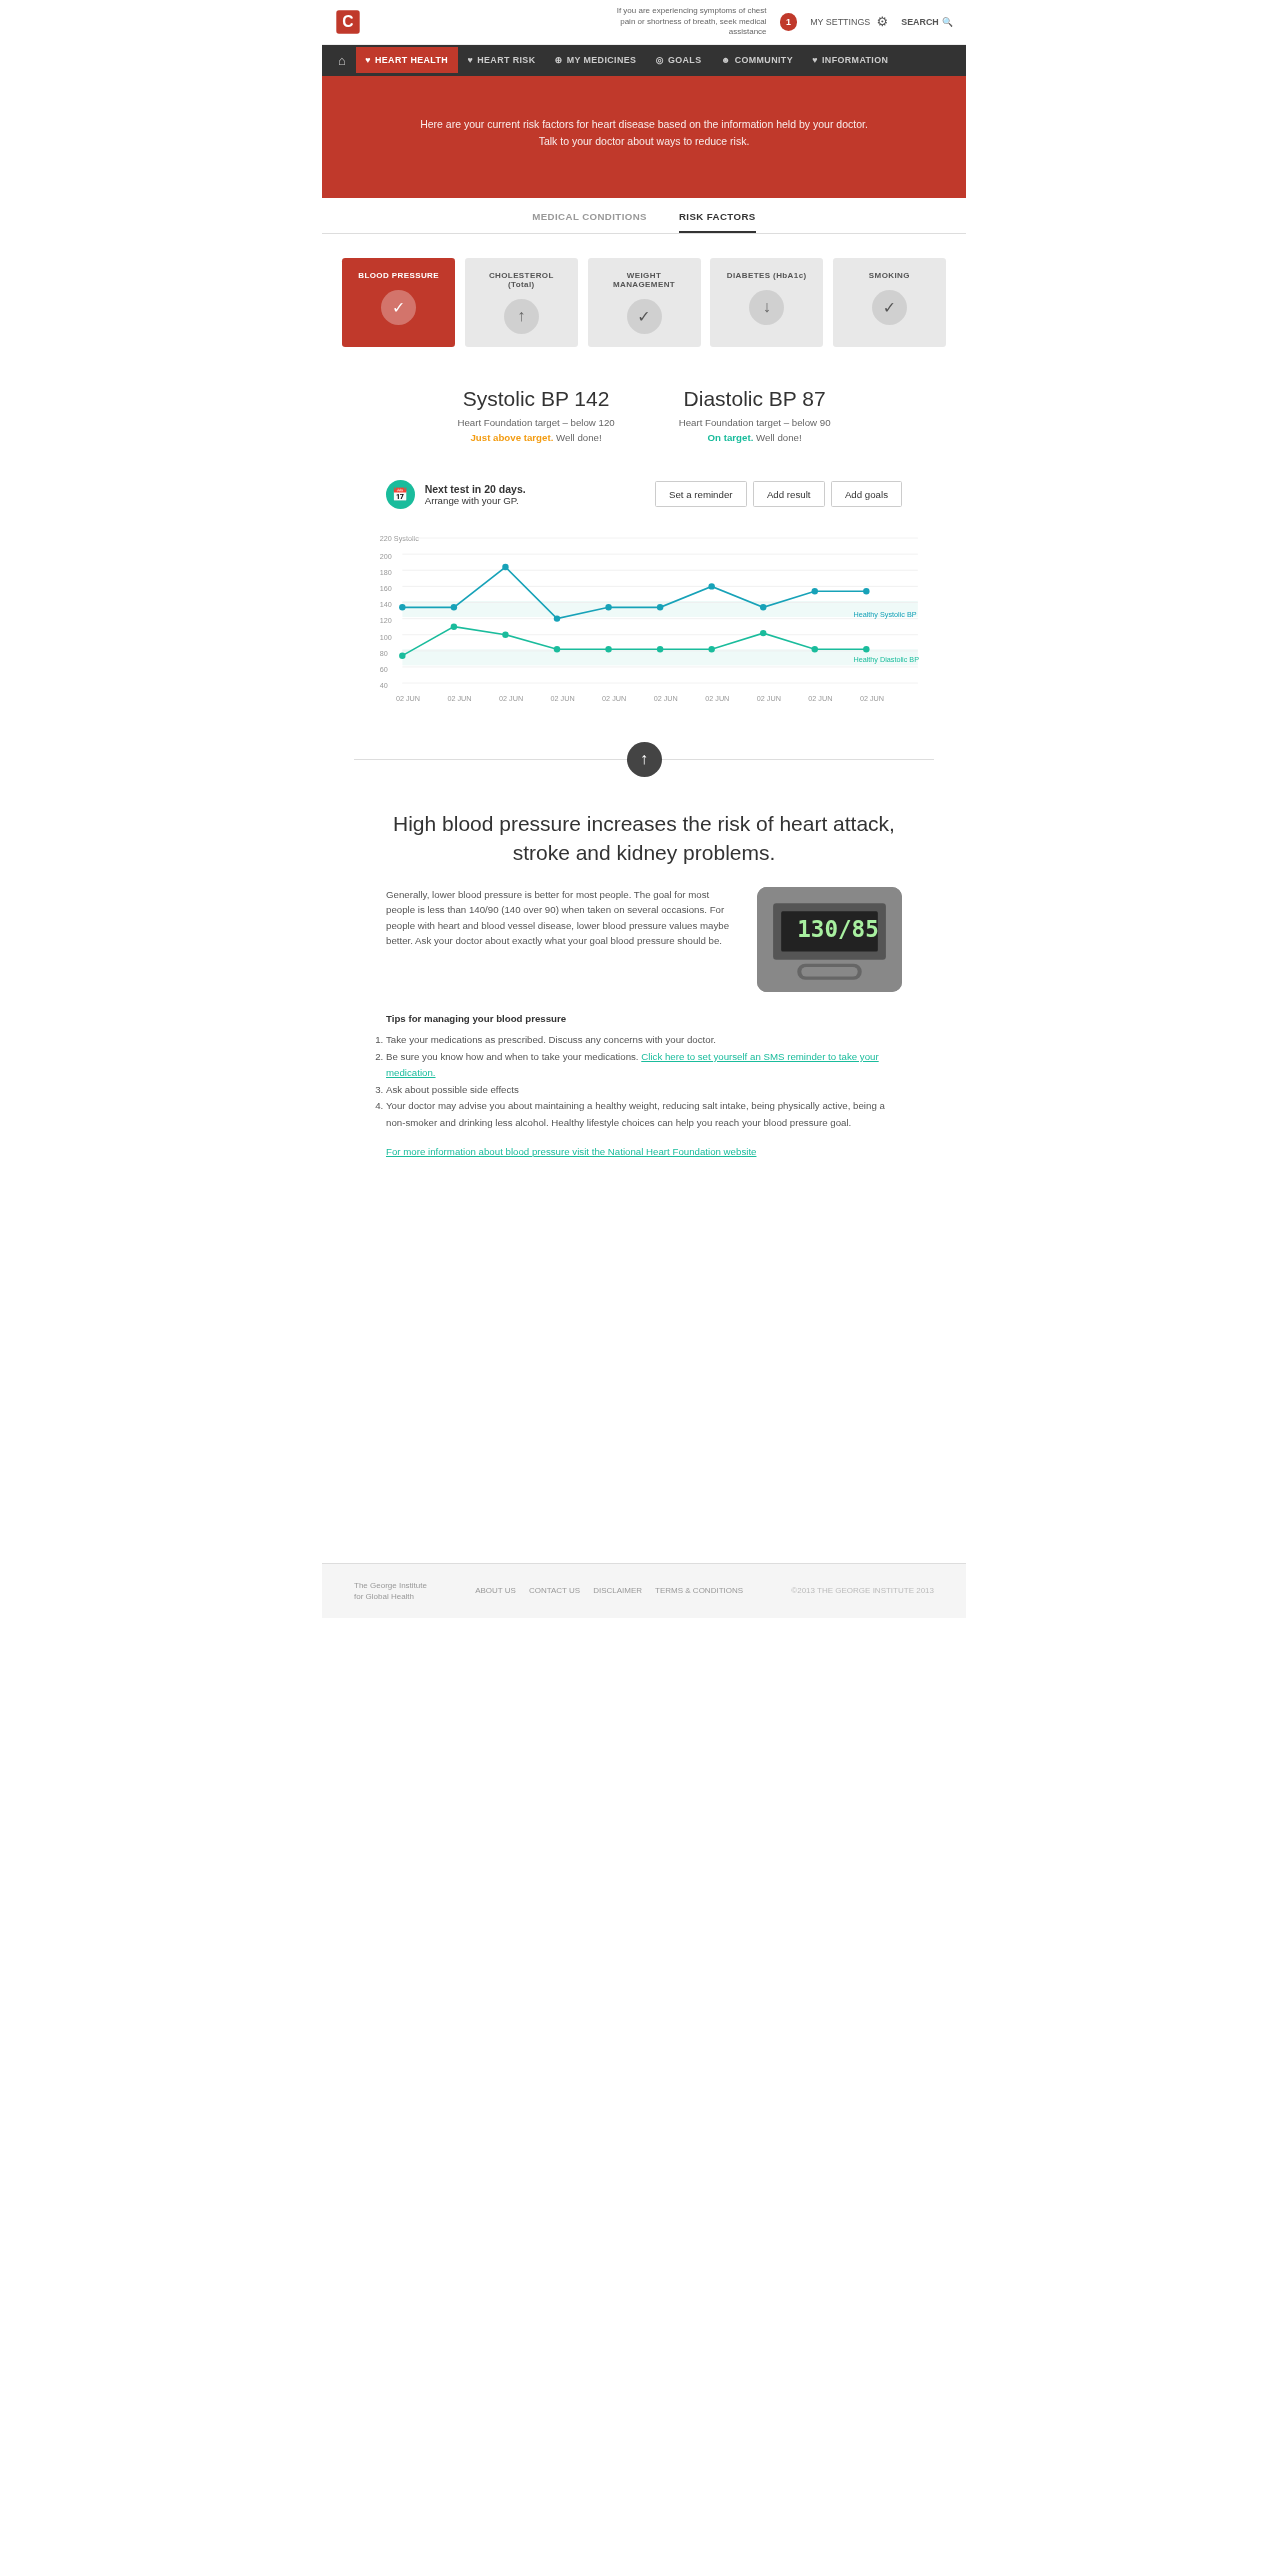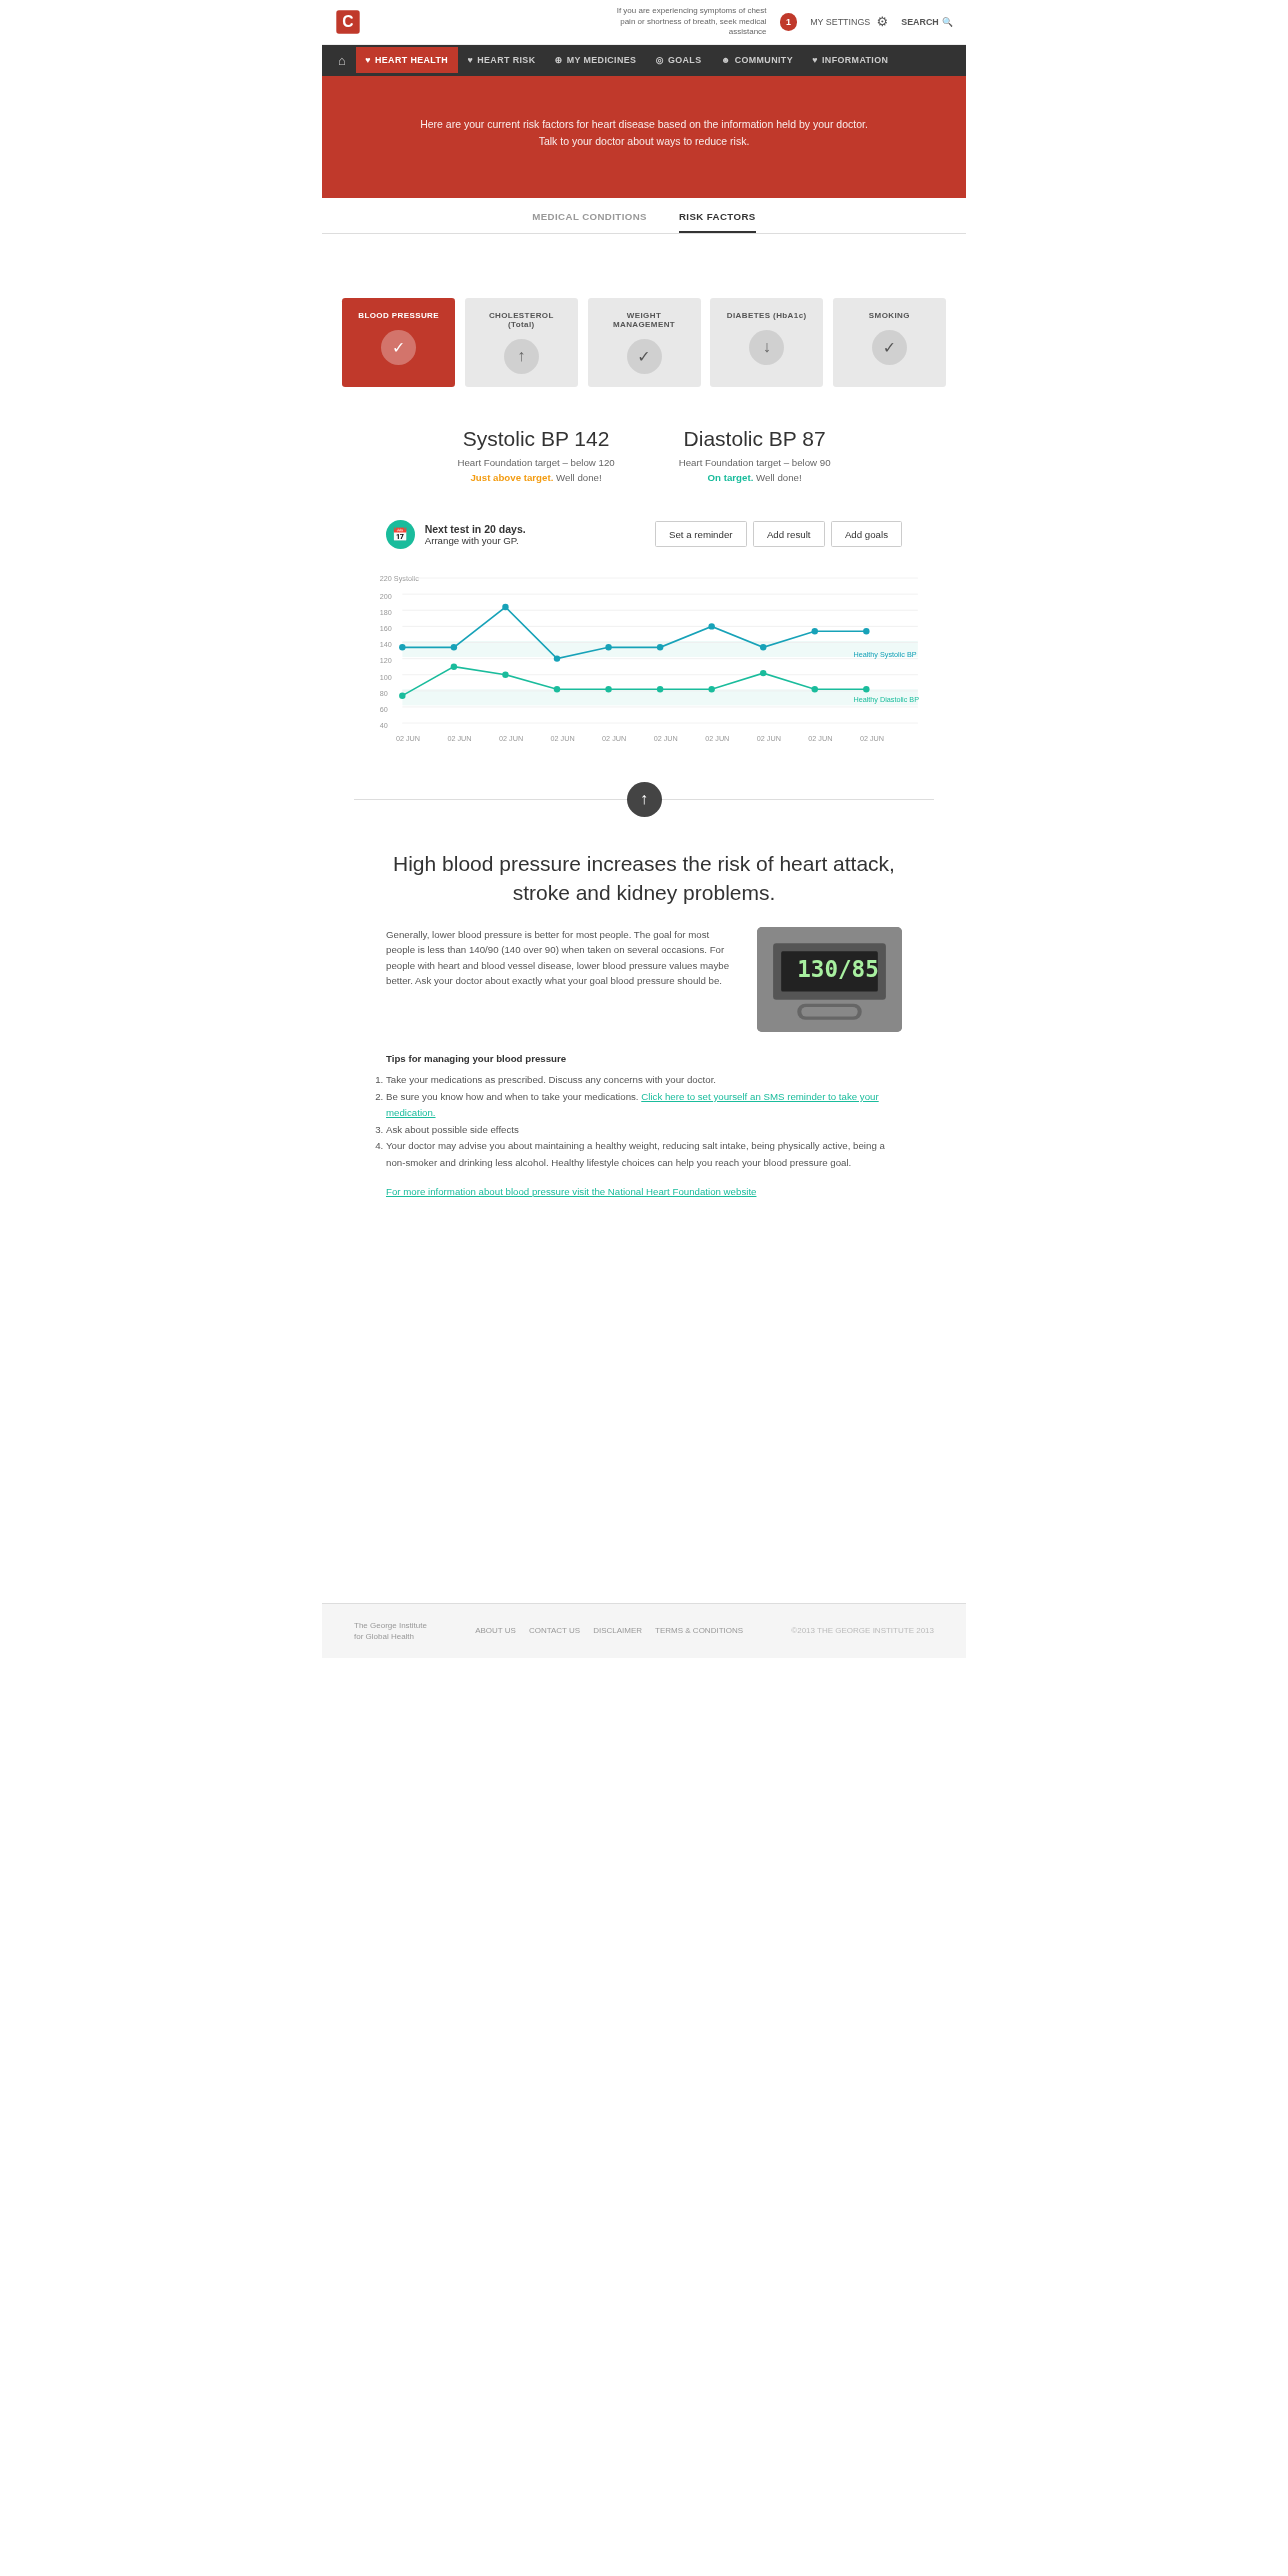--- a/index.html
+++ b/index.html
@@ -145,21 +145,20 @@
     .risk-card {
       width: 113px;
       background: #e8e8e8;
       border-radius: 3.2px;
       padding: 13px 9.7px;
       display: flex;
       flex-direction: column;
       align-items: center;
       gap: 9.7px;
       cursor: pointer;
-      margin-top: 40px;
     }
     .risk-card.active {
       background: #c0392b;
       color: #fff;
     }
     .risk-card-label {
       font-size: 8px;
       font-weight: bold;
       letter-spacing: 0.4px;
       text-align: center;
@@ -315,21 +314,21 @@
     .info-text {
       flex: 1;
       font-size: 9.7px;
       line-height: 1.6;
       color: #555;
     }
     .info-image {
       width: 145px;
       height: 105px;
       background: #888;
-      border-radius: 5px;
+      border-radius: 10px;
       flex-shrink: 0;
       overflow: hidden;
       display: flex;
       align-items: center;
       justify-content: center;
     }
     .tips-section {
       text-align: left;
       font-size: 9.7px;
       line-height: 1.7;

